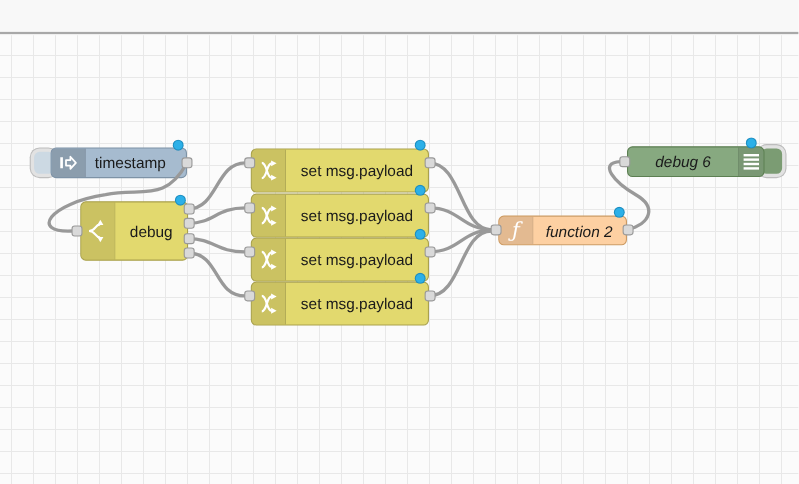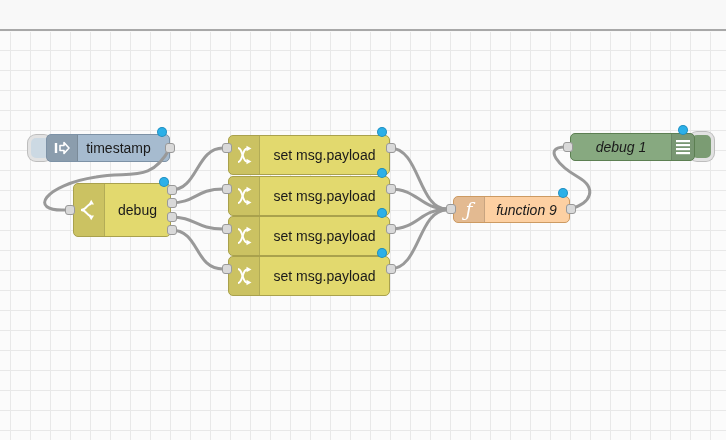--- a/index.html
+++ b/index.html
@@ -182,31 +182,31 @@
   <span class="label">set msg.payload</span>
 </div>
 <div class="port" style="left:222px;top:264px;"></div>
 <div class="port" style="left:386px;top:264px;"></div>
 <div class="dot" style="left:377px;top:248px;"></div>
 
 <div class="node node-function">
   <div class="icon-region left">
     <span class="fn-glyph">ƒ</span>
   </div>
-  <span class="label">function 9</span>
+  <span class="label">function 2</span>
 </div>
 <div class="port" style="left:446px;top:204px;"></div>
 <div class="port" style="left:566px;top:204px;"></div>
 <div class="dot" style="left:558px;top:188px;"></div>
 
 <div class="node node-debug">
   <div class="icon-region right">
     <svg class="icon-svg" width="16" height="18" viewBox="0 0 16 18">
       <rect x="1" y="2" width="14" height="2.2" fill="#fff"></rect>
       <rect x="1" y="6" width="14" height="2.2" fill="#fff"></rect>
       <rect x="1" y="10" width="14" height="2.2" fill="#fff"></rect>
       <rect x="1" y="14" width="14" height="2.2" fill="#fff"></rect>
     </svg>
   </div>
-  <span class="label">debug 1</span>
+  <span class="label">debug 6</span>
 </div>
 <div class="port" style="left:563px;top:142px;"></div>
 <div class="dot" style="left:678px;top:125px;"></div>
 
 </body></html>

